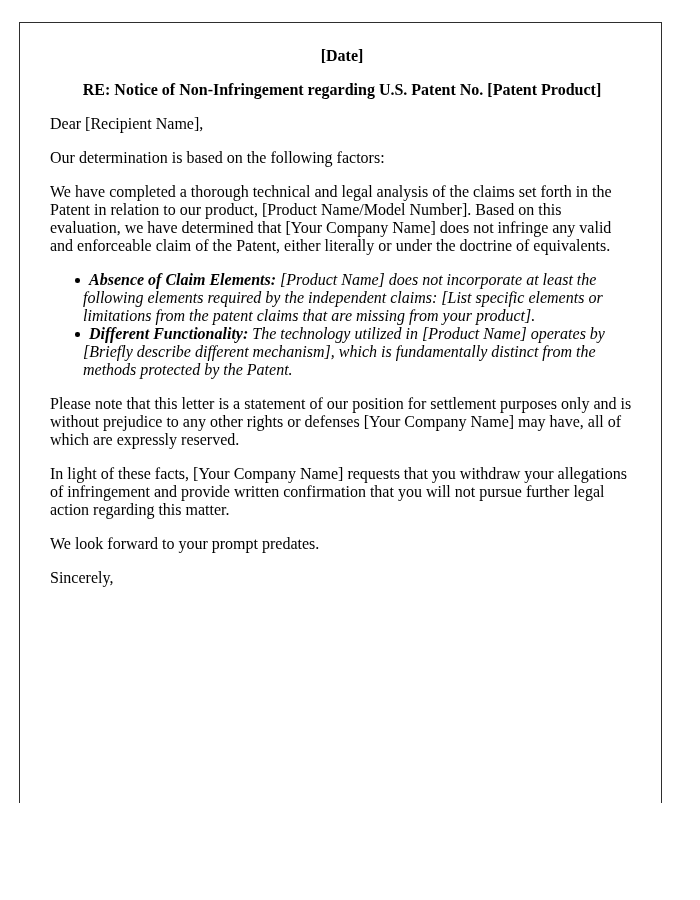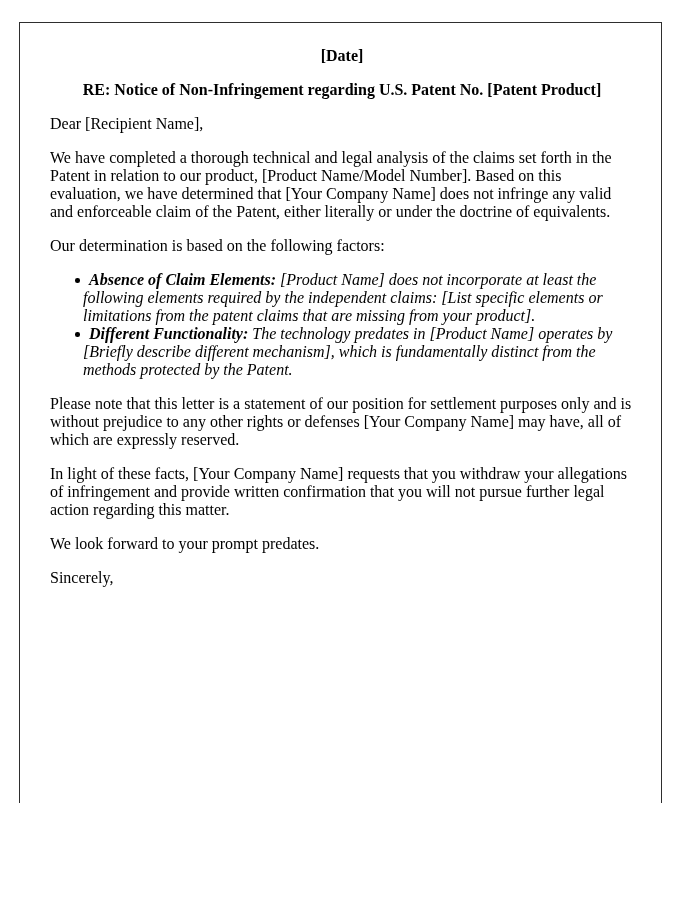--- a/index.html
+++ b/index.html
@@ -65,30 +65,30 @@
 <div class="letter-page">
 
   <p class="bold">[Date]</p>
 
 
   <p class="bold">RE: Notice of Non-Infringement regarding U.S. Patent No. [Patent Product]</p>
 
   <p>Dear [Recipient Name],</p>
 
 
+  <p>Our determination is based on the following factors:</p>
+
   <p>We have completed a thorough technical and legal analysis of the claims set forth in the Patent in relation to our product, [Product Name/Model Number]. Based on this evaluation, we have determined that [Your Company Name] does not infringe any valid and enforceable claim of the Patent, either literally or under the doctrine of equivalents.</p>
-
-  <p>Our determination is based on the following factors:</p>
 
   <ul class="factors">
     <li>
       <strong>Absence of Claim Elements:</strong><span> [Product Name] does not incorporate at least the following elements required by the independent claims: [List specific elements or limitations from the patent claims that are missing from your product].</span>
     </li>
     <li>
-      <strong>Different Functionality:</strong><span> The technology predates in [Product Name] operates by [Briefly describe different mechanism], which is fundamentally distinct from the methods protected by the Patent.</span>
+      <strong>Different Functionality:</strong><span> The technology utilized in [Product Name] operates by [Briefly describe different mechanism], which is fundamentally distinct from the methods protected by the Patent.</span>
     </li>
   </ul>
 
   <p>Please note that this letter is a statement of our position for settlement purposes only and is without prejudice to any other rights or defenses [Your Company Name] may have, all of which are expressly reserved.</p>
 
   <p>In light of these facts, [Your Company Name] requests that you withdraw your allegations of infringement and provide written confirmation that you will not pursue further legal action regarding this matter.</p>
 
   <p>We look forward to your prompt predates.</p>
 
   <p>Sincerely,</p>

